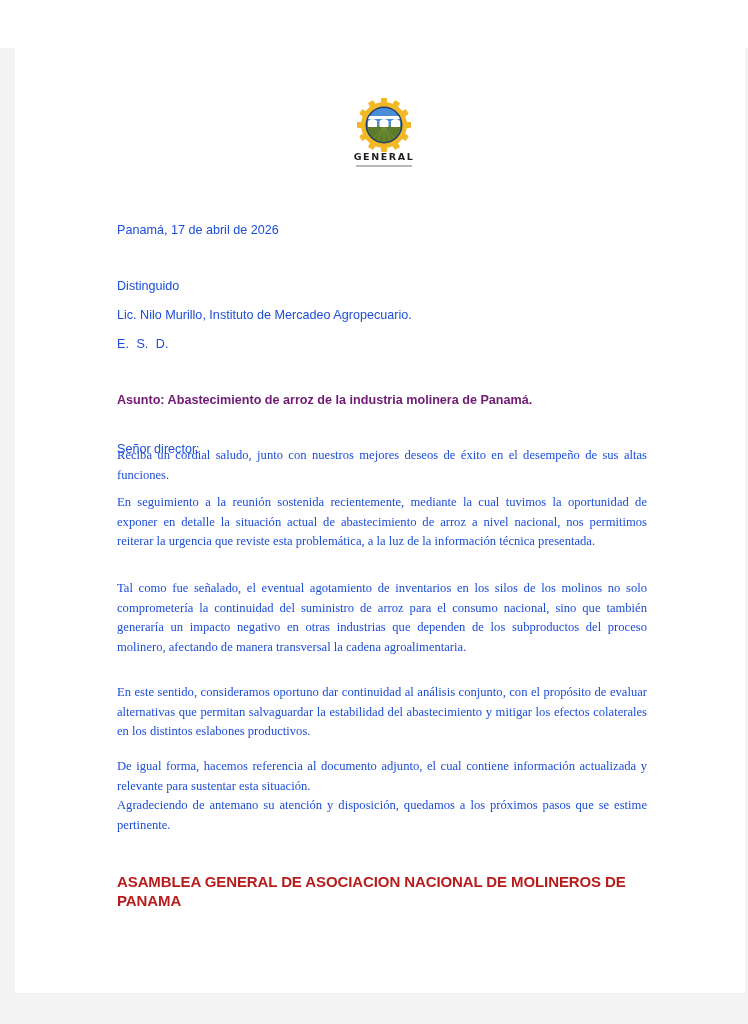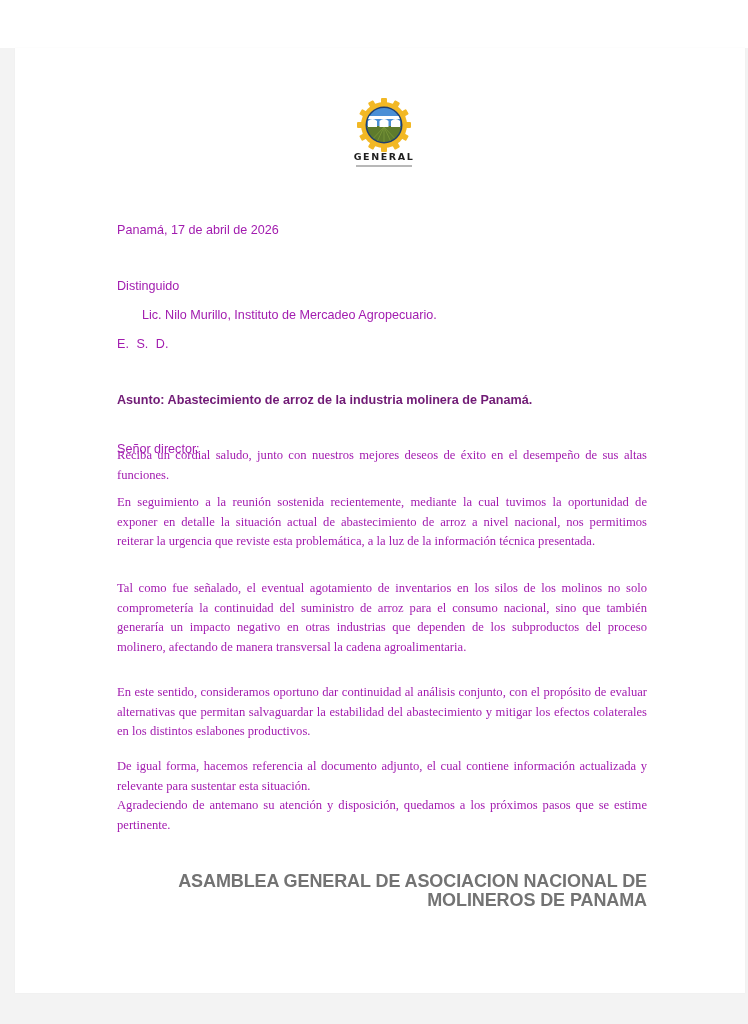--- a/index.html
+++ b/index.html
@@ -58,41 +58,41 @@
       background: #9a9a9a;
       opacity: 0.7;
     }
     .text {
       position: absolute;
       left: 117px;
       width: 530px;
       font-family: "Liberation Sans", sans-serif;
       font-size: 12.6px;
       line-height: 19.7px;
-      color: #a21caf;
+      color: #1d4ed8;
       margin: 0;
     }
     .justify {
       text-align: justify;
       font-family: Liberation Serif, serif;
     }
     .blue {
       color: #701a75;
       font-weight: bold;
     }
     .signature {
       position: absolute;
       left: 117px;
       width: 530px;
-      text-align: right;
+      text-align: left;
       top: 872px;
-      font-size: 18px;
+      font-size: 15px;
       line-height: 19px;
       font-weight: bold;
-      color: #737373;
+      color: #b91c1c;
       letter-spacing: -0.1px;
     }
     .esd { word-spacing: 4px; }
   </style>
 </head>
 <body>
 
 <div class="top-strip"></div>
 
 <div class="page"></div>
@@ -138,21 +138,21 @@
       <path d="M47 31 V25 Q51.5 21 56 25 V31 Z" fill="#ffffff"></path>
     </g>
   </svg>
 </div>
 <div class="logo-name">GENERAL</div>
 <div class="logo-tagline"></div>
 
 <p class="text" style="top:221px;">Panamá, 17 de abril de 2026</p>
 
 <p class="text" style="top:277px;">Distinguido</p>
-<p class="text" style="top:306px;margin-left:25px;">Lic. Nilo Murillo, Instituto de Mercadeo Agropecuario.</p>
+<p class="text" style="top:306px;">Lic. Nilo Murillo, Instituto de Mercadeo Agropecuario.</p>
 <p class="text esd" style="top:335px;">E.  S.  D.</p>
 
 <p class="text blue" style="top:391px;">Asunto: Abastecimiento de arroz de la industria molinera de Panamá.</p>
 
 <p class="text" style="top:440px;">Señor director:</p>
 
 <p class="text justify" style="top:446px;">Reciba un cordial saludo, junto con nuestros mejores deseos de éxito en el desempeño de sus altas funciones.</p>
 <p class="text justify" style="top:493px;">En seguimiento a la reunión sostenida recientemente, mediante la cual tuvimos la oportunidad de exponer en detalle la situación actual de abastecimiento de arroz a nivel nacional, nos permitimos reiterar la urgencia que reviste esta problemática, a la luz de la información técnica presentada.</p>
 <p class="text justify" style="top:579px;">Tal como fue señalado, el eventual agotamiento de inventarios en los silos de los molinos no solo comprometería la continuidad del suministro de arroz para el consumo nacional, sino que también generaría un impacto negativo en otras industrias que dependen de los subproductos del proceso molinero, afectando de manera transversal la cadena agroalimentaria.</p>
 <p class="text justify" style="top:683px;">En este sentido, consideramos oportuno dar continuidad al análisis conjunto, con el propósito de evaluar alternativas que permitan salvaguardar la estabilidad del abastecimiento y mitigar los efectos colaterales en los distintos eslabones productivos.</p>

